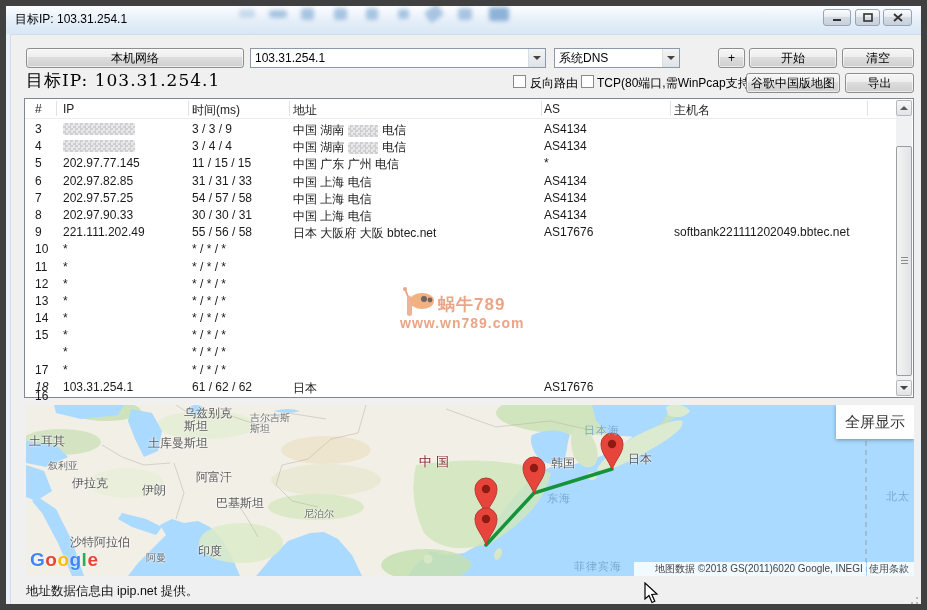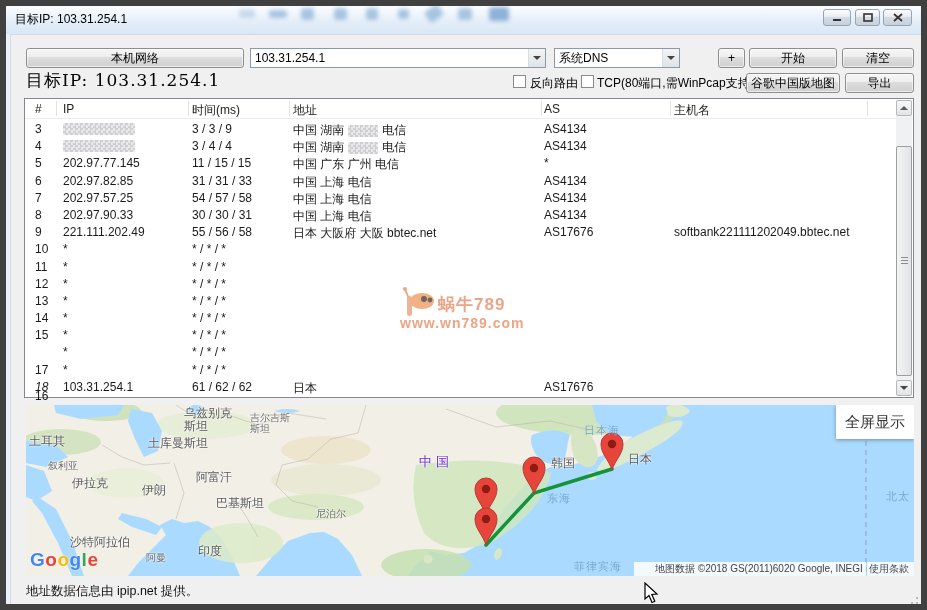--- a/index.html
+++ b/index.html
@@ -58,21 +58,21 @@
     border-bottom:4px solid #5a5a5a;}
   
   .wm{position:absolute;left:392px;top:280px;width:140px;color:rgba(232,148,112,.85);
     text-shadow:0 0 2px rgba(255,255,255,.9);z-index:6;pointer-events:none;}
   .wm .t1{position:absolute;left:40px;top:7px;font-size:17px;font-weight:bold;letter-spacing:1px;}
   .wm .t2{position:absolute;left:2px;top:29px;font-size:14px;font-weight:bold;letter-spacing:1px;}
   
   .map{position:absolute;left:20px;top:399px;width:888px;height:171px;overflow:hidden;background:#aadaff;}
   .maplabel{position:absolute;white-space:pre-line;line-height:1.05;text-shadow:0 0 2px #fff,0 0 2px #fff;}
   .ml-country{font-size:12px;color:#575757;}
-  .ml-big{font-size:13px;color:#6d28d9;letter-spacing:4px;}
+  .ml-big{font-size:13px;color:#7f1d1d;letter-spacing:4px;}
   .ml-small{font-size:10px;color:#6a6a6a;}
   .ml-water{font-size:11px;color:#7ba7cf;text-shadow:none;letter-spacing:1px;}
   .fsbtn{position:absolute;left:810px;top:0;width:78px;height:34px;background:#fff;color:#333;
     font-size:15px;display:flex;align-items:center;justify-content:center;
     box-shadow:0 1px 4px rgba(0,0,0,.35);z-index:4;}
   .glogo{position:absolute;left:4px;top:144px;font-size:19px;font-weight:bold;letter-spacing:.5px;
     text-shadow:0 0 2px #fff;z-index:4;}
   .attrbar{position:absolute;top:157px;height:14px;background:rgba(255,255,255,.85);
     font-size:10px;color:#444;line-height:14px;padding:0 21px;white-space:nowrap;z-index:4;}
   
@@ -417,21 +417,21 @@
         <span class="maplabel ml-country" style="left: 3px; top: 30px;">土耳其</span>
         <span class="maplabel ml-country" style="left: 122px; top: 32px;">土库曼斯坦</span>
         <span class="maplabel ml-small" style="left: 22px; top: 56px;">叙利亚</span>
         <span class="maplabel ml-country" style="left: 46px; top: 72px;">伊拉克</span>
         <span class="maplabel ml-country" style="left: 116px; top: 79px;">伊朗</span>
         <span class="maplabel ml-country" style="left: 170px; top: 66px;">阿富汗</span>
         <span class="maplabel ml-country" style="left: 190px; top: 92px;">巴基斯坦</span>
         <span class="maplabel ml-country" style="left: 172px; top: 140px;">印度</span>
         <span class="maplabel ml-country" style="left: 44px; top: 116px; margin-top: 15px;">沙特阿拉伯</span>
         <span class="maplabel ml-small" style="left: 120px; top: 148px;">阿曼</span>
-        <span class="maplabel ml-small" style="left: 290px; top: 104px;">尼泊尔</span>
+        <span class="maplabel ml-small" style="left: 278px; top: 104px;">尼泊尔</span>
         <span class="maplabel ml-big" style="left: 393px; top: 50px;">中国</span>
         <span class="maplabel ml-country" style="left: 525px; top: 52px;">韩国</span>
         <span class="maplabel ml-country" style="left: 602px; top: 48px;">日本</span>
         <span class="maplabel ml-water" style="left: 558px; top: 20px;">日本海</span>
         <span class="maplabel ml-water" style="left: 521px; top: 88px;">东海</span>
         <span class="maplabel ml-water" style="left: 548px; top: 156px;">菲律宾海</span>
         <span class="maplabel ml-water" style="left: 860px; top: 86px;">北太</span>
       </div>
     <div class="fsbtn">
       <span>全屏显示</span>

